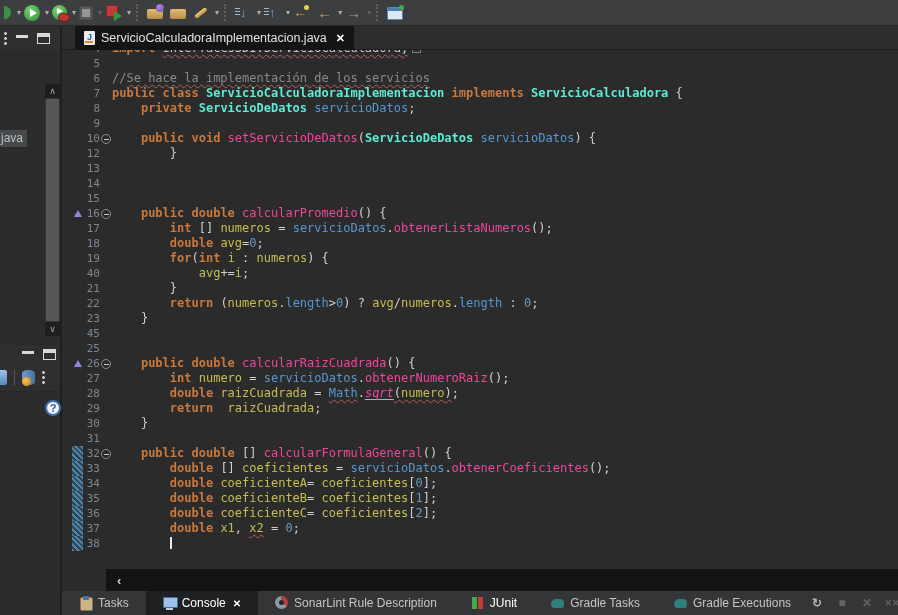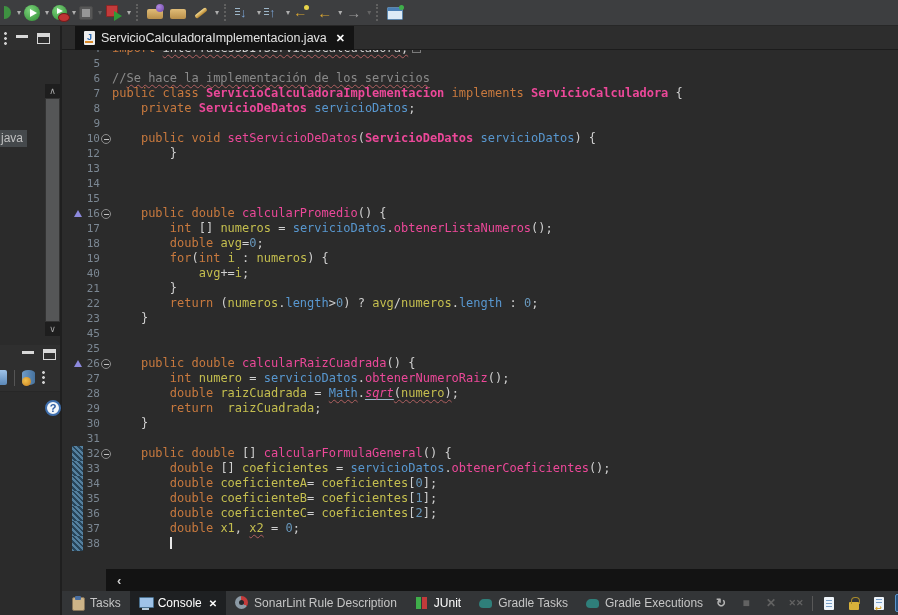--- a/index.html
+++ b/index.html
@@ -103,43 +103,43 @@
     border-left:4.5px solid transparent;border-right:4.5px solid transparent;border-bottom:7.5px solid #8d8ade}
   .ann.chg::after{content:'';position:absolute;right:-1px;top:0;bottom:0;width:11px;
     background:repeating-linear-gradient(45deg,#54809f 0 2px,#28455a 2px 4px)}
   .lnum{width:18px;flex:none;text-align:right;color:#7b8793;
     font:11px "DejaVu Sans Mono",monospace;line-height:15px}
   .fold{position:relative;width:12px;flex:none}
   .fold.has::before{content:'';position:absolute;left:1px;top:3px;width:8px;height:8px;
     border:1px solid #8d8d8d;border-radius:50%;background:#2b2b2b}
   .fold.has::after{content:'';position:absolute;left:3.5px;top:7.5px;width:5px;height:1px;background:#c4c4c4}
   .code{font:12px "DejaVu Sans Mono",monospace;line-height:15px;white-space:pre;color:#d0d0d0}
-  .code .k{color:#c8793e;font-weight:normal}
-  .code .t{color:#ec4899;font-weight:bold}
+  .code .k{color:#c8793e;font-weight:bold}
+  .code .t{color:#5eead4;font-weight:bold}
   .code .m{color:#ec4899}
   .code .v{color:#c5bf4f}
   .code .f{color:#5897cf}
   .code .n{color:#6897bb}
   .code .p{color:#d0d0d0}
   .code .c{color:#8a8a8a}
   .code .i{font-style:italic}
   .code .w{text-decoration:underline wavy #b06060;text-decoration-thickness:1px;text-underline-offset:2px}
   .code .u{text-decoration:underline solid #9db6c9;text-underline-offset:2px}
   .collapsed-box{display:inline-block;width:9px;height:9px;border:1px solid #7a7a7a;
     margin-left:4px;background:#303030;vertical-align:-1px}
   .caret-i{display:inline-block;width:2px;height:12px;background:#e8e8e8;vertical-align:-2px}
 
   
   .hscroll{position:absolute;left:106px;right:0;top:569px;height:22px;background:#131313;
     color:#cfcfcf;display:flex;align-items:center;padding-left:11px;font-size:13px;font-weight:bold}
 
   
   .bottombar{position:absolute;left:62px;right:0;top:591px;height:24px;background:#333537;
     display:flex;align-items:center}
-  .btab{display:flex;align-items:center;gap:5px;height:24px;padding:0 9px;font-size:12px;color:#c6c6c6;white-space:nowrap}
+  .btab{display:flex;align-items:center;gap:5px;height:24px;padding:0 17px;font-size:12px;color:#c6c6c6;white-space:nowrap}
   .btab.sel{background:#1e2022;color:#ffffff}
   .btab.bold{color:#ffffff;font-weight:normal}
   .btab .bclose{font-size:10px;font-weight:bold;color:#fff;margin-left:2px}
   .bicon{position:relative;width:14px;height:14px;flex:none}
   [data-icon="tasks-icon"]::before{content:'';position:absolute;left:1px;top:1px;width:11px;height:12px;
     background:#cdb488;border:1px solid #86755a;border-radius:2px}
   [data-icon="tasks-icon"]::after{content:'';position:absolute;left:4px;top:0;width:6px;height:4px;
     background:#4a6fa0;border-radius:1px}
   [data-icon="console-icon"]::before{content:'';position:absolute;left:0;top:1px;width:13px;height:9px;
     background:#9fc3e8;border:1px solid #49708f;border-radius:1px}

